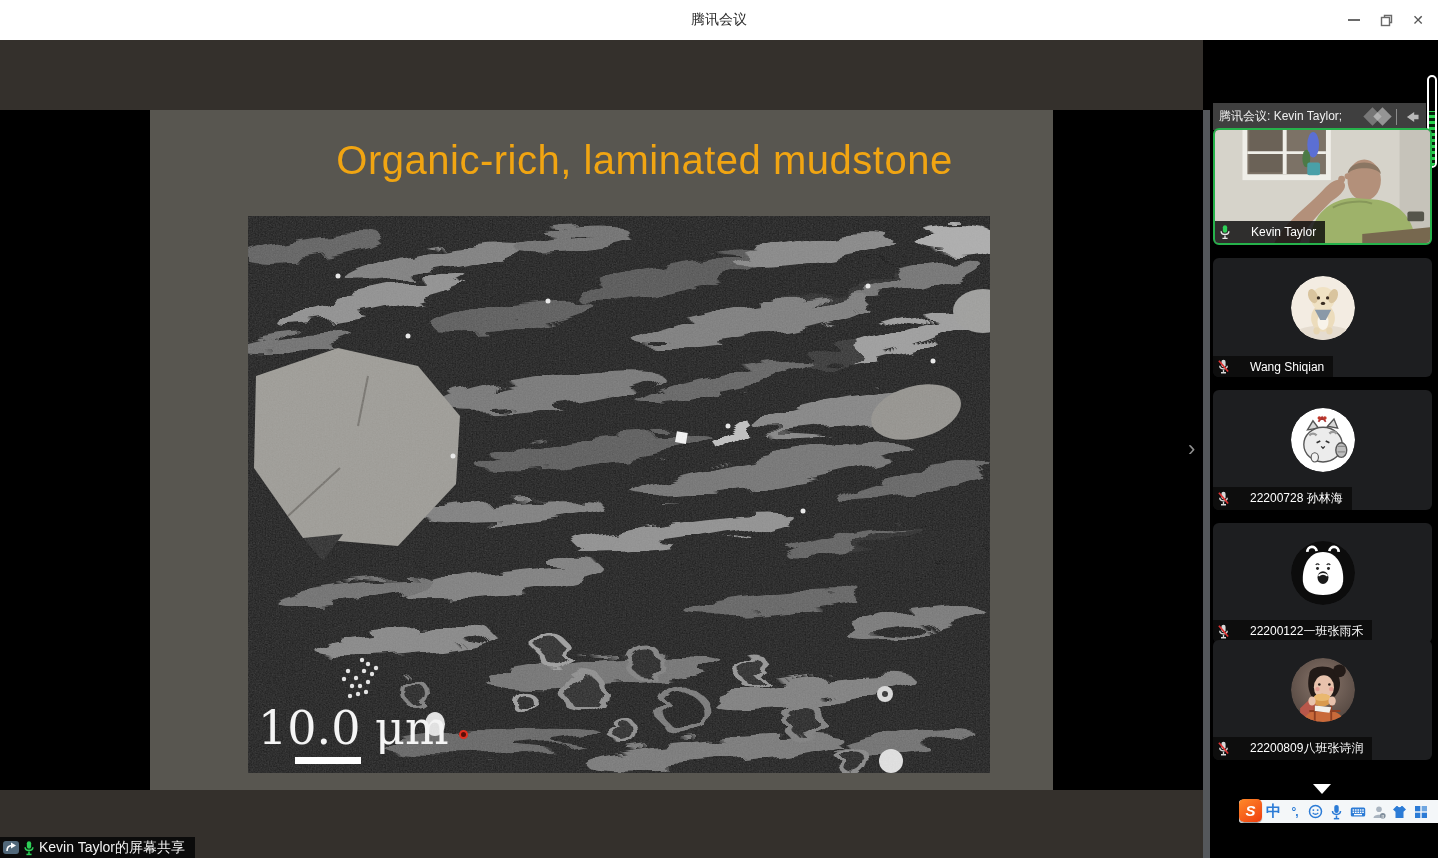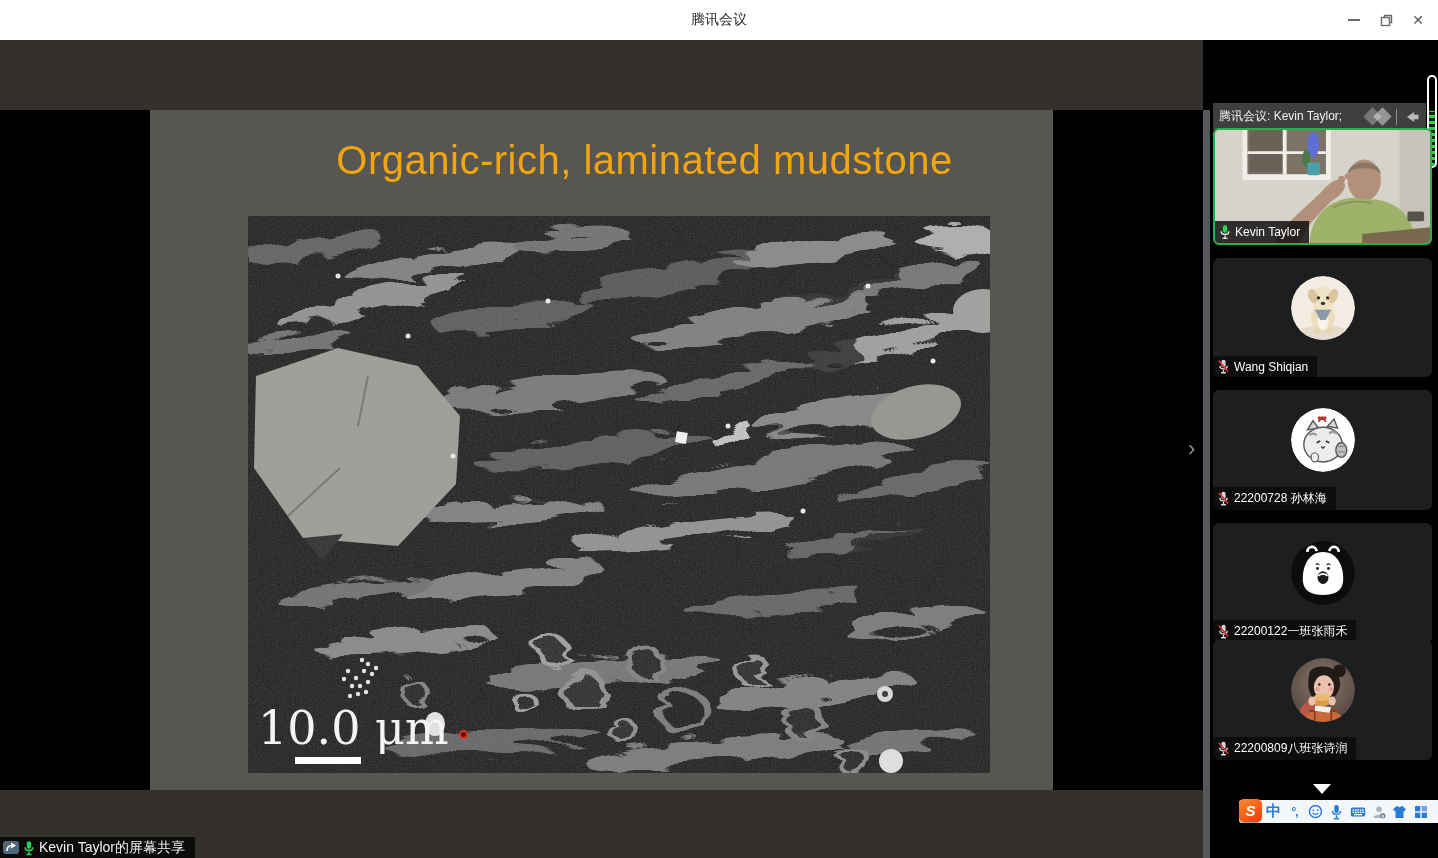--- a/index.html
+++ b/index.html
@@ -53,21 +53,21 @@
   .audio-meter{position:absolute;right:1px;top:35px;width:10px;height:93px;border:2px solid #fff;
                border-radius:5px;overflow:hidden;background:rgba(0,0,0,.4);}
   .audio-level{position:absolute;left:0;bottom:0;width:100%;height:62%;
                background:repeating-linear-gradient(to top,#28d14e 0 3px,#07230d 3px 6px);}
 
   .tile{position:absolute;left:10px;width:219px;background:#1d1e20;border-radius:6px;overflow:hidden;cursor:pointer;}
   .tile.speaking{border:2px solid #26B24B;}
   .tile .vid{position:absolute;inset:0;width:100%;height:100%;}
   .avatar-wrap{position:absolute;left:0;top:18px;width:100%;display:flex;justify-content:center;}
   .avatar{width:64px;height:64px;border-radius:50%;overflow:hidden;display:block;}
-  .namebar{position:absolute;left:0;bottom:0;display:flex;align-items:center;gap:4px;
+  .namebar{position:absolute;left:0;bottom:0;display:flex;align-items:center;gap:20px;
            background:rgba(10,10,10,.82);padding:3px 9px 3px 4px;max-width:100%;}
   .namebar .nm{color:#ffffff;font-size:12px;white-space:nowrap;}
 
   .collapse-arrow{position:absolute;left:110px;top:744px;width:0;height:0;cursor:pointer;
                   border-left:9px solid transparent;border-right:9px solid transparent;border-top:10px solid #fff;}
 
   
   .ime-bar{position:absolute;left:36px;top:760px;width:199px;height:23px;background:#f4f7f9;
            border-radius:3px 0 0 3px;display:flex;align-items:center;gap:2px;padding:0 2px 0 0;}
   .sogou-logo{width:23px;height:23px;margin-top:-2px;border-radius:5px;flex:0 0 auto;cursor:pointer;

